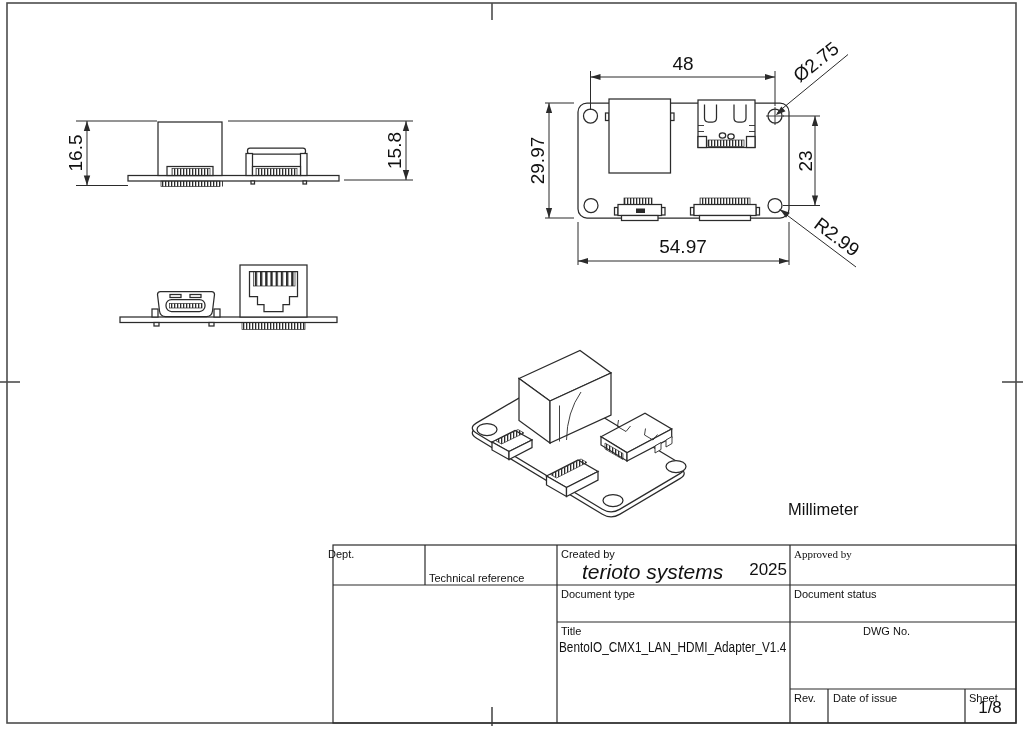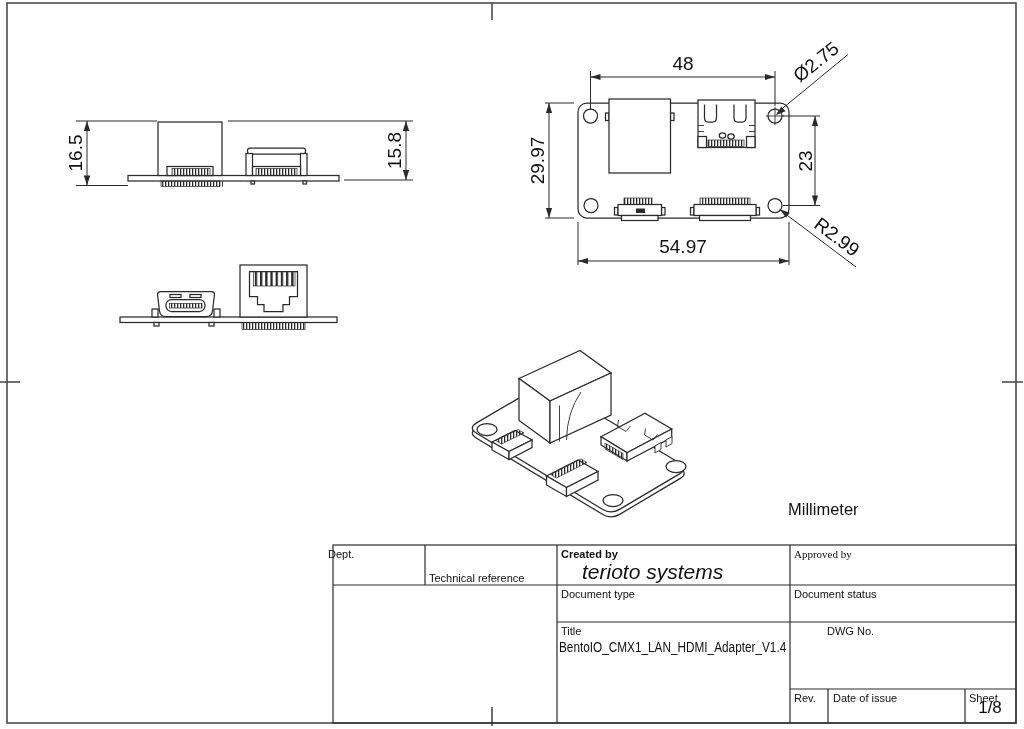--- a/index.html
+++ b/index.html
@@ -244,26 +244,27 @@
     <line x1="333" y1="585" x2="1016" y2="585"></line>
     <line x1="557" y1="622" x2="1016" y2="622"></line>
     <line x1="790" y1="689" x2="1016" y2="689"></line>
   </g>
 </svg>
 
 <div class="tb-value v-units">Millimeter</div>
 
 <div class="tb-label" style="left:328px; top:548px;">Dept.</div>
 <div class="tb-label" style="left:429px; top:548px;margin-top:24px;">Technical reference</div>
-<div class="tb-label" style="left:561px; top:548px;font-weight:bold;">Created by</div>
+<div class="tb-label" style="left:561px; top:548px;">Created by</div>
 <div class="tb-label" style="left:794px; top:548px;font-family:Liberation Serif, serif;">Approved by</div>
 <div class="tb-value v-created">terioto systems</div>
+<div class="tb-value v-year">2025</div>
 <div class="tb-label" style="left:561px; top:588px;">Document type</div>
 <div class="tb-label" style="left:794px; top:588px;">Document status</div>
 <div class="tb-label" style="left:561px; top:625px;">Title</div>
 <div class="tb-value v-title">BentoIO_CMX1_LAN_HDMI_Adapter_V1.4</div>
-<div class="tb-label" style="left:800px; top:625px;padding-left:27px;">DWG No.</div>
+<div class="tb-label" style="left:836px; top:625px;padding-left:27px;">DWG No.</div>
 <div class="tb-label" style="left:794px; top:692px;">Rev.</div>
 <div class="tb-label" style="left:833px; top:692px;">Date of issue</div>
 <div class="tb-label" style="left:969px; top:692px;">Sheet</div>
 <div class="tb-value v-sheet">1/8</div>
 
 </div>
 
 </body></html>

